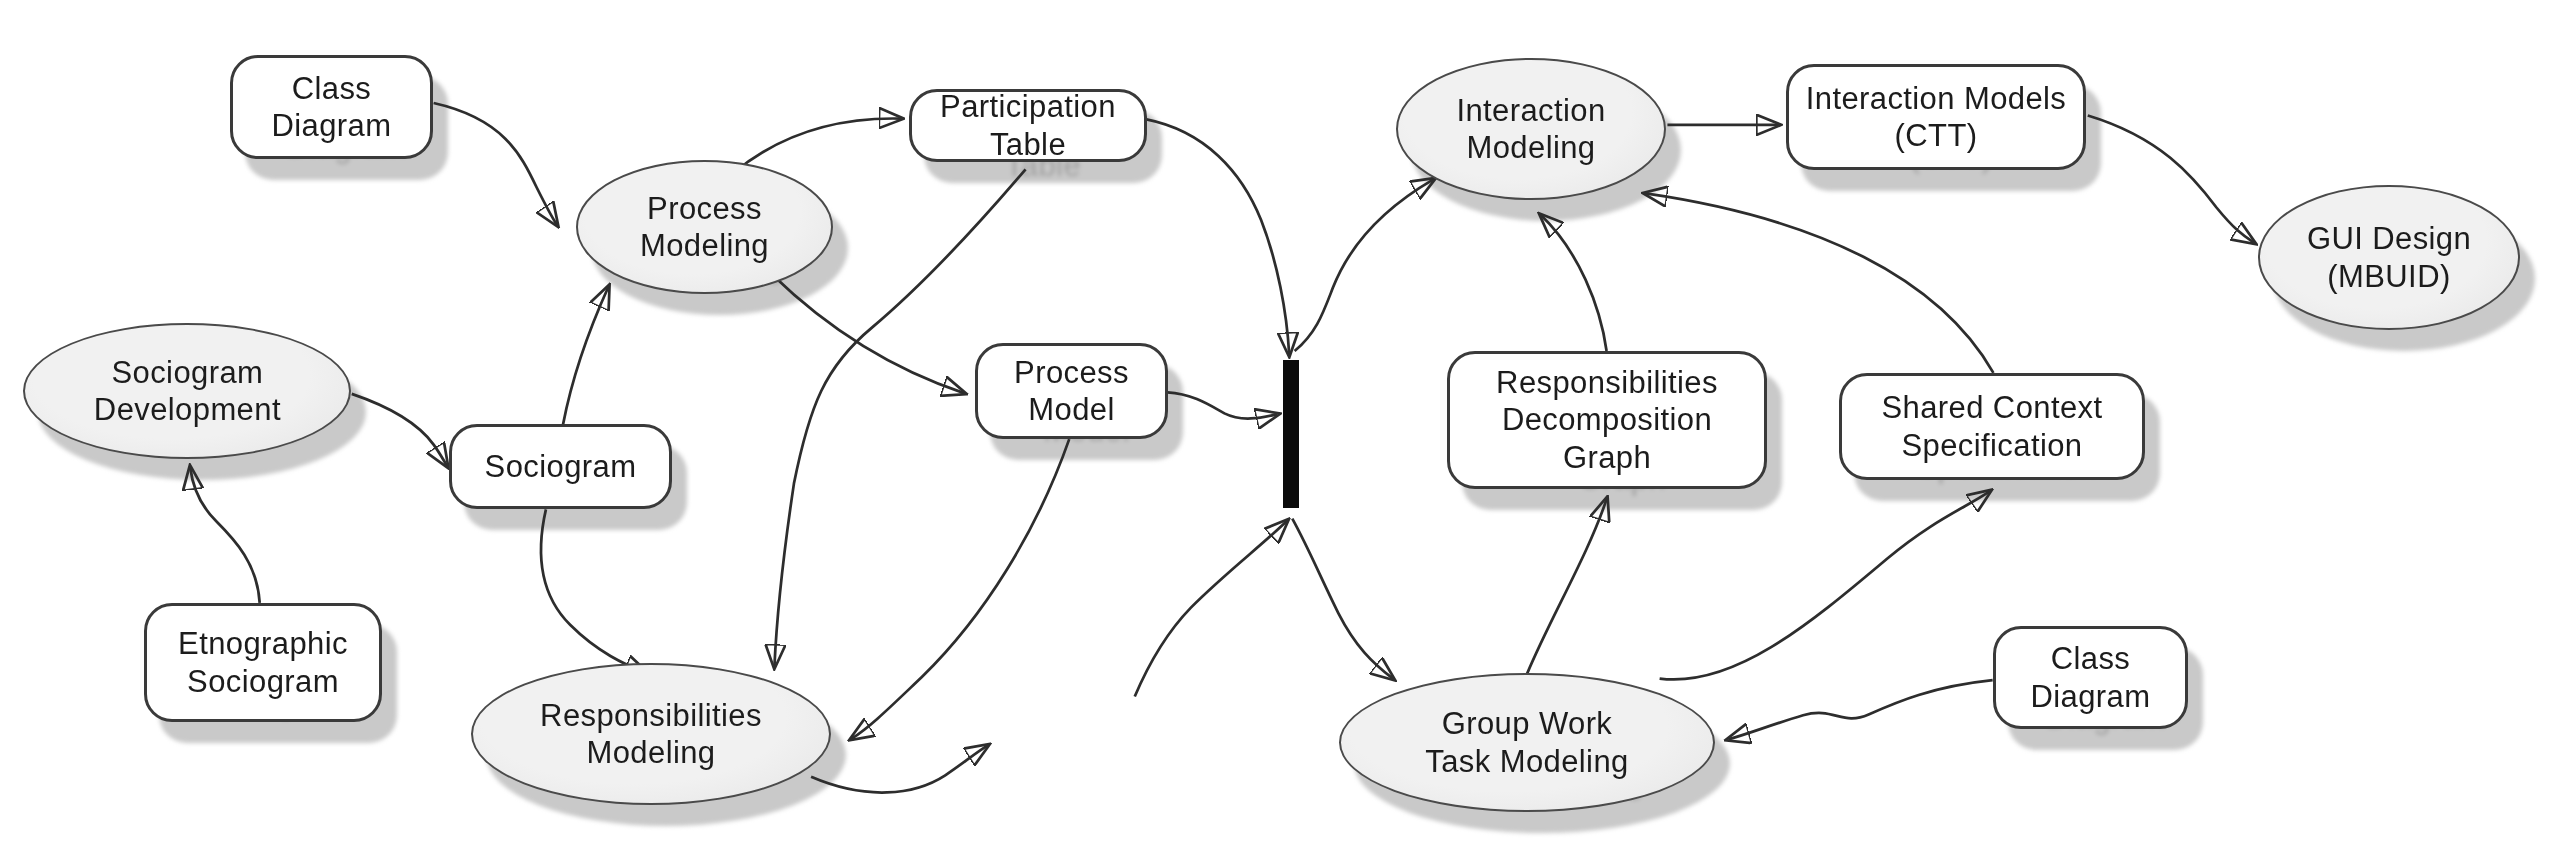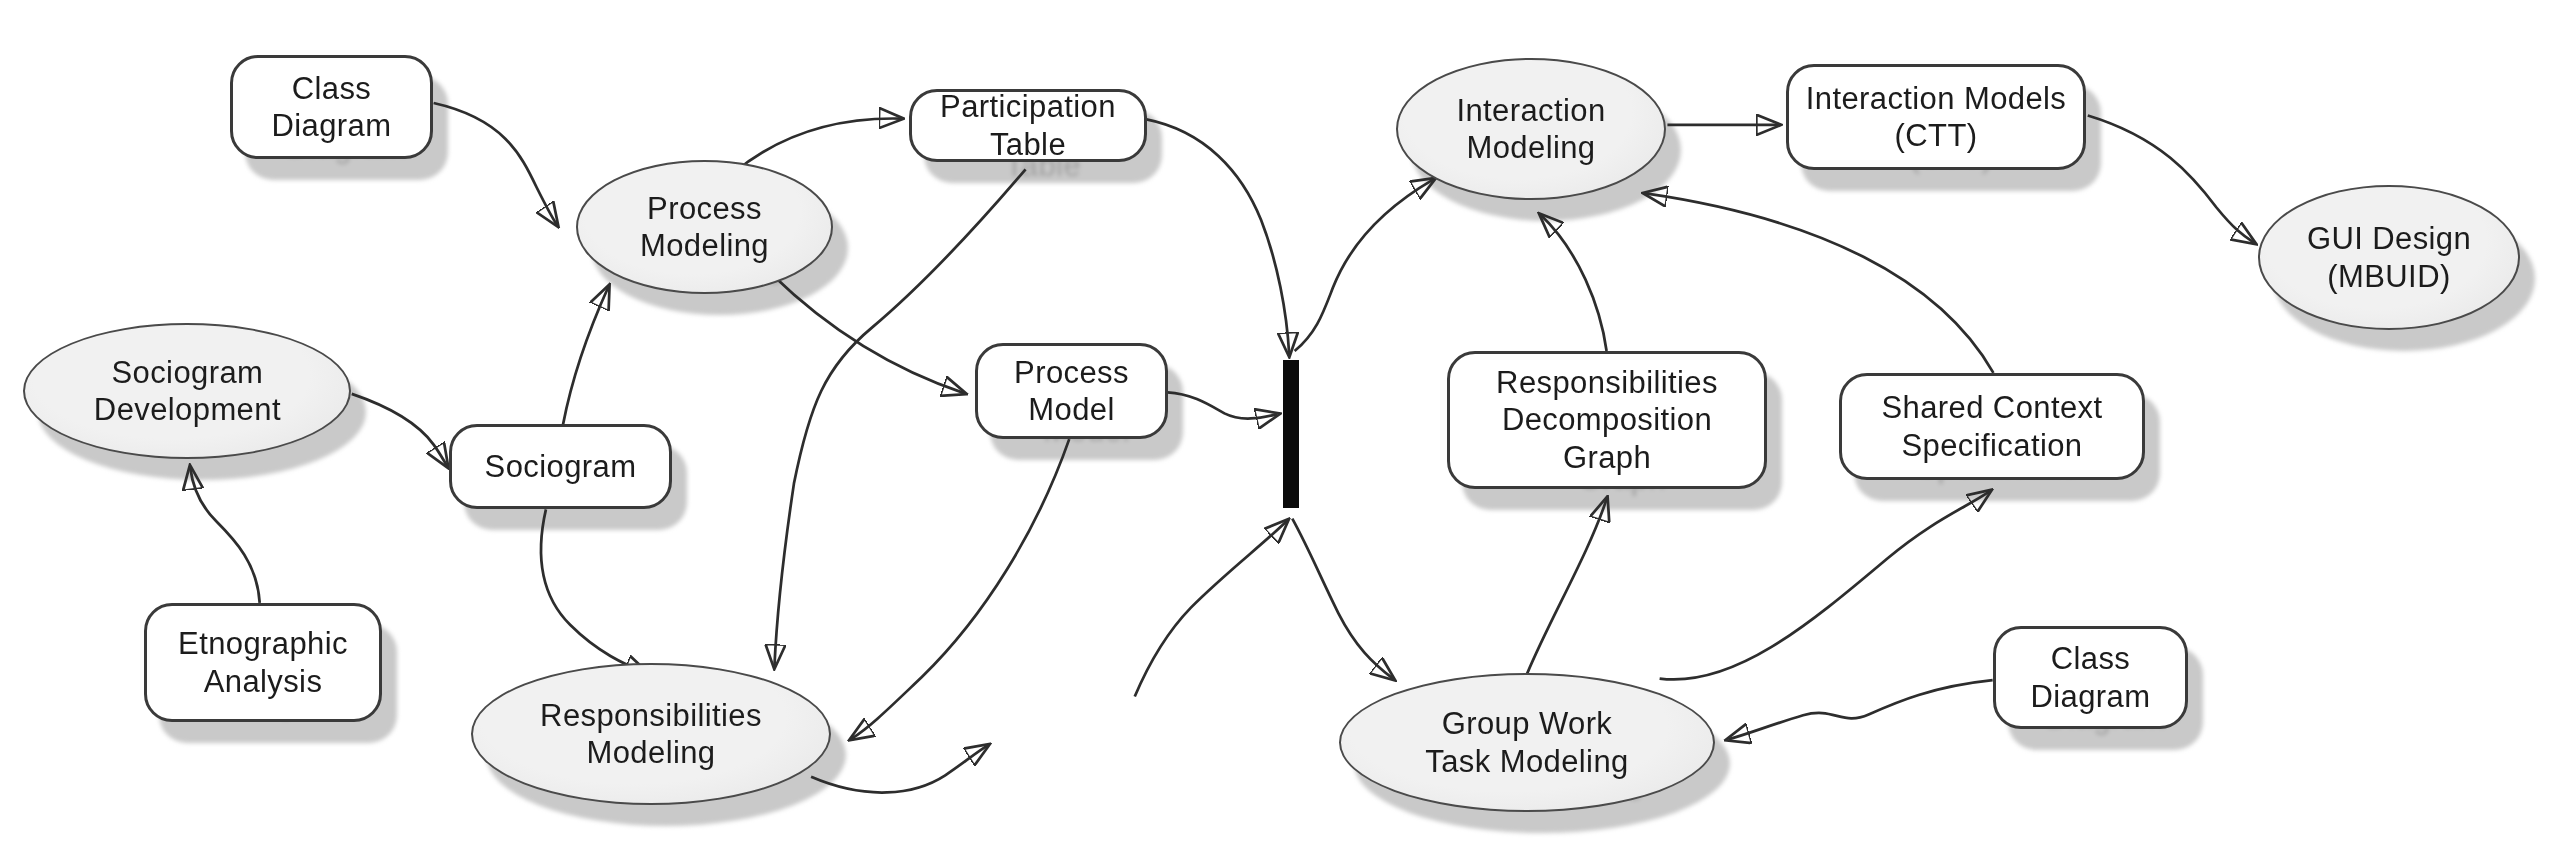--- a/index.html
+++ b/index.html
@@ -105,21 +105,21 @@
 
   <div class="node box" style="left:449px; top:424px; width:223px; height:85px;">
     <div class="shadow"><span>Sociogram</span></div>
     <div class="body"><span>Sociogram</span></div>
   </div>
 
   <div class="node box" style="left:144px; top:603px; width:238px; height:119px;">
     <div class="shadow"><span>Etnographic
 Analysis</span></div>
     <div class="body"><span>Etnographic
-Analysis</span></div>
+Sociogram</span></div>
   </div>
 
   <div class="node ellipse" style="left:471px; top:663px; width:360px; height:142px;">
     <div class="shadow"><span>Responsibilities
 Modeling</span></div>
     <div class="body"><span>Responsibilities
 Modeling</span></div>
   </div>
 
   <div class="node box" style="left:909px; top:73px; width:238px; height:73px;margin-top:16px;">

